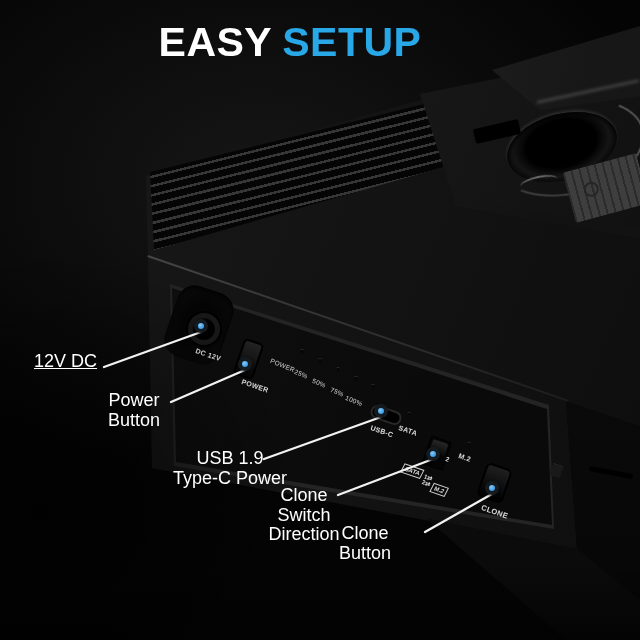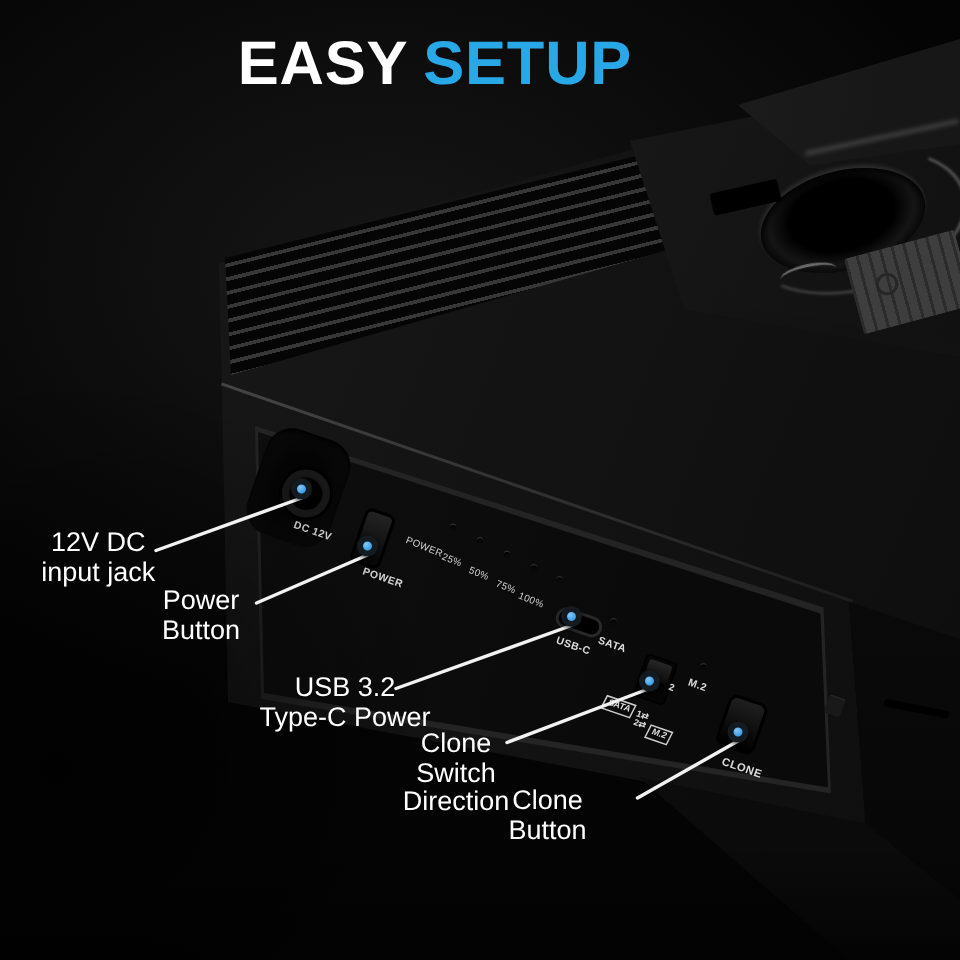--- a/index.html
+++ b/index.html
@@ -192,30 +192,29 @@
     <line x1="338" y1="495" x2="433" y2="459" stroke="#f2f2f2" stroke-width="2.3" stroke-linecap="round"></line>
     <line x1="425" y1="532" x2="492" y2="494" stroke="#f2f2f2" stroke-width="2.3" stroke-linecap="round"></line>
   </svg>
 
   <div class="marker" style="left:194px;top:319px;"></div>
   <div class="marker" style="left:238px;top:357px;"></div>
   <div class="marker" style="left:374px;top:404px;"></div>
   <div class="marker" style="left:426px;top:447px;"></div>
   <div class="marker" style="left:485px;top:481px;"></div>
 
-  <div class="callout" style="left:18px;top:352px;width:95px;">
+  <div class="callout" style="left:18px;top:352px;width:95px;text-decoration:underline;">
     <span>12V DC</span>
-    <span>input jack</span>
   </div>
   <div class="callout" style="left:94px;top:391px;width:80px;">
     <span>Power</span>
     <span>Button</span>
   </div>
   <div class="callout" style="left:168px;top:449px;width:124px;">
-    <span>USB 3.2</span>
+    <span>USB 1.9</span>
     <span>Type-C Power</span>
   </div>
   <div class="callout" style="left:252px;top:486px;width:104px;">
     <span>Clone</span>
     <span>Switch</span>
     <span>Direction</span>
   </div>
   <div class="callout" style="left:323px;top:524px;width:84px;">
     <span>Clone</span>
     <span>Button</span>

